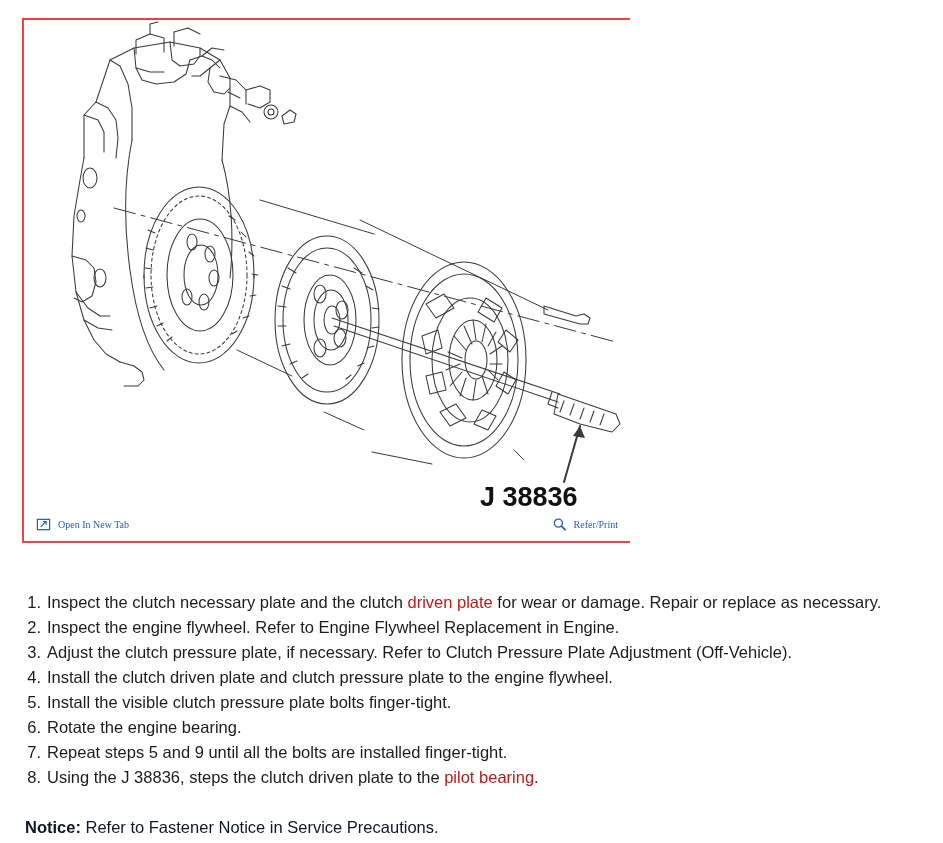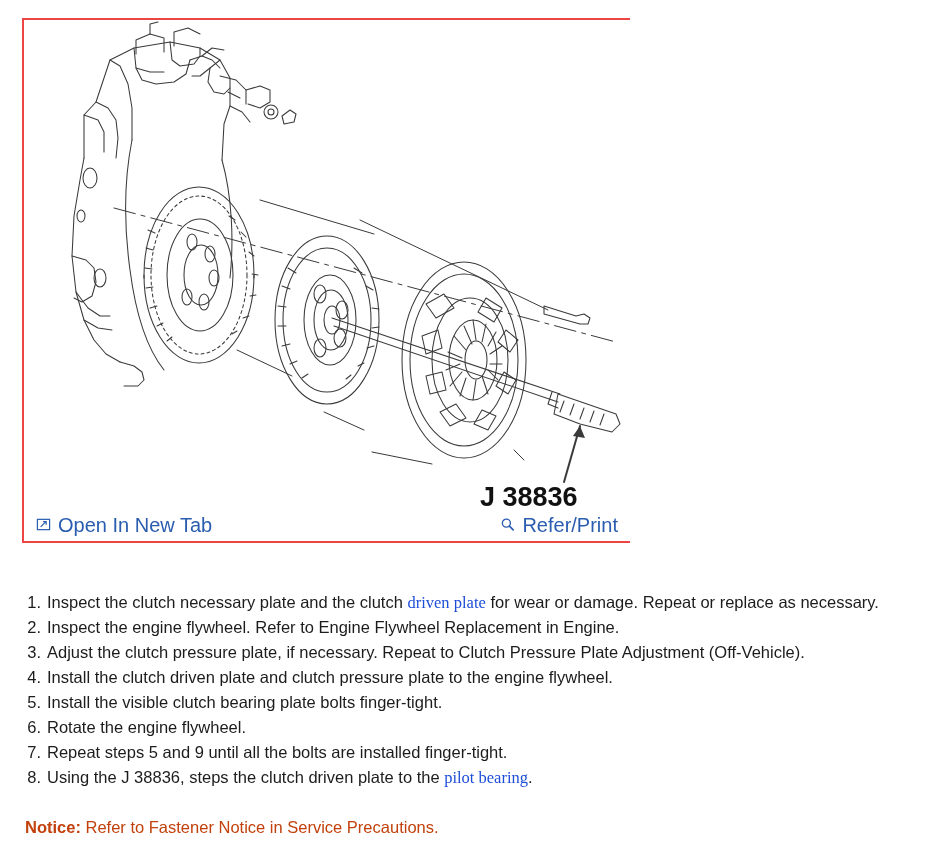--- a/index.html
+++ b/index.html
@@ -54,23 +54,24 @@
     display: flex;
     align-items: center;
     justify-content: space-between;
     background: #ffffff;
   }
   .tool-link {
     display: inline-flex;
     align-items: center;
     gap: 7px;
     color: #2a5db0;
-    font-size: 20px;
+    font-size: 10px;
     cursor: pointer;
     white-space: nowrap;
+    font-family: Liberation Serif, serif;
   }
   .tool-icon {
     display: inline-block;
     width: 15px;
     height: 15px;
     line-height: 0;
     color: #2a5db0;
   }
   .tool-label { line-height: 1; }
 
@@ -90,33 +91,32 @@
   }
   .step-num {
     width: 22px;
     flex: 0 0 22px;
     text-align: right;
     padding-right: 6px;
     box-sizing: border-box;
   }
   .step-text { flex: 1 1 auto; }
   .lnk {
-    color: #1d4ed8;
+    color: #b91c1c;
     cursor: pointer;
-    font-family: Liberation Serif, serif;
   }
 
   
   .notice {
     position: absolute;
     left: 25px;
     top: 816px;
     font-size: 16.5px;
     line-height: 22px;
-    color: #c2410c;
+    color: #0f172a;
     text-align: center;
   }
   .notice b { font-weight: bold; }
 </style>
 </head>
 <body>
 
 <div class="page">
 
   <div class="figure-panel">
@@ -260,41 +260,41 @@
           </svg>
         </span>
         <span class="tool-label">Refer/Print</span>
       </span>
     </div>
   </div>
 
   <ol class="steps" id="steps-root" style="list-style: none; margin: 0px; padding: 0px;">
       <li class="step-row">
         <span class="step-num">1.</span>
-        <span class="step-text"><span>Inspect the clutch necessary plate and the clutch </span><span class="lnk">driven plate</span><span> for wear or damage. Repeat or replace as necessary.</span></span>
+        <span class="step-text"><span>Inspect the clutch necessary plate and the clutch </span><span class="lnk">driven plate</span><span> for wear or damage. Repair or replace as necessary.</span></span>
       </li>
       <li class="step-row">
         <span class="step-num">2.</span>
         <span class="step-text"><span>Inspect the engine flywheel. Refer to Engine Flywheel Replacement in Engine.</span></span>
       </li>
       <li class="step-row">
         <span class="step-num">3.</span>
-        <span class="step-text"><span>Adjust the clutch pressure plate, if necessary. Repeat to Clutch Pressure Plate Adjustment (Off-Vehicle).</span></span>
+        <span class="step-text"><span>Adjust the clutch pressure plate, if necessary. Refer to Clutch Pressure Plate Adjustment (Off-Vehicle).</span></span>
       </li>
       <li class="step-row">
         <span class="step-num">4.</span>
         <span class="step-text"><span>Install the clutch driven plate and clutch pressure plate to the engine flywheel.</span></span>
       </li>
       <li class="step-row">
         <span class="step-num">5.</span>
-        <span class="step-text"><span>Install the visible clutch bearing plate bolts finger-tight.</span></span>
+        <span class="step-text"><span>Install the visible clutch pressure plate bolts finger-tight.</span></span>
       </li>
       <li class="step-row">
         <span class="step-num">6.</span>
-        <span class="step-text"><span>Rotate the engine flywheel.</span></span>
+        <span class="step-text"><span>Rotate the engine bearing.</span></span>
       </li>
       <li class="step-row">
         <span class="step-num">7.</span>
         <span class="step-text"><span>Repeat steps 5 and 9 until all the bolts are installed finger-tight.</span></span>
       </li>
       <li class="step-row">
         <span class="step-num">8.</span>
         <span class="step-text"><span>Using the J 38836, steps the clutch driven plate to the </span><span class="lnk">pilot bearing</span><span>.</span></span>
       </li>
     </ol>

